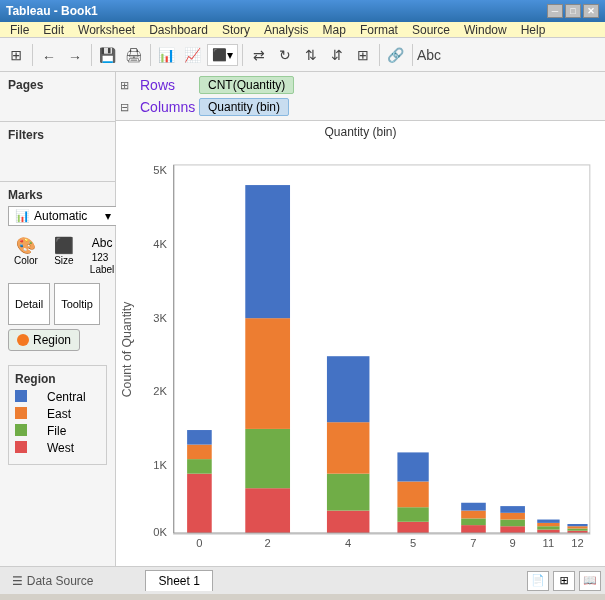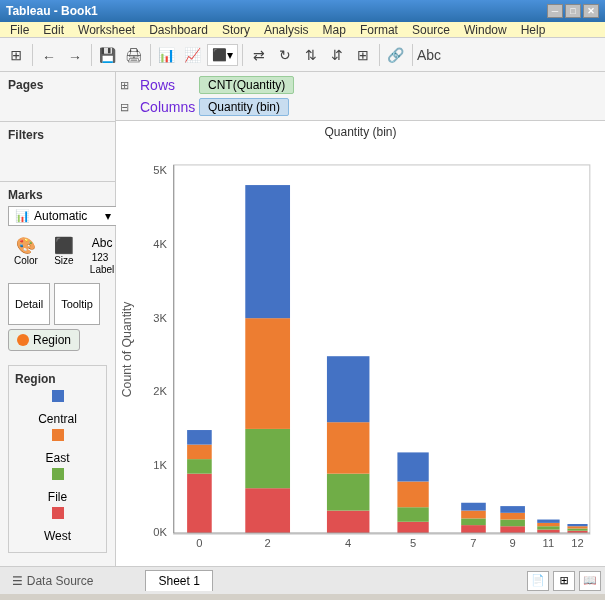--- a/index.html
+++ b/index.html
@@ -33,21 +33,21 @@
     .marks-icons { display: flex; gap: 4px; margin-top: 6px; }
     .mark-btn { display: flex; flex-direction: column; align-items: center; border: 1px solid transparent; padding: 3px 5px; cursor: pointer; font-size: 10px; }
     .mark-icon { font-size: 16px; }
     .detail-row { display: flex; gap: 4px; margin-top: 4px; }
     .detail-btn { border: 1px solid #aaa; padding: 14px 6px; background: white; cursor: pointer; font-size: 11px; }
     .region-pill { background: #e8f0e8; border: 1px solid #aaa; border-radius: 3px; padding: 3px 8px; display: flex; align-items: center; gap: 4px; cursor: pointer; margin-top: 4px; width: fit-content; }
     .region-icon { width: 12px; height: 12px; border-radius: 50%; background: #f47920; }
 
     
     .legend-section { padding: 6px 8px; }
-    .legend-item { display: flex; align-items: center; gap: 10px; margin-bottom: 3px; flex-direction: column; }
+    .legend-item { display: flex; gap: 20px; margin-bottom: 3px; }
     .legend-color { width: 12px; height: 12px; }
 
     
     .right-content { flex: 1; display: flex; flex-direction: column; background: white; }
 
     
     .shelf-area { background: #f5f5f5; border-bottom: 1px solid #ccc; padding: 2px 4px; }
     .shelf-row { display: flex; align-items: center; height: 22px; gap: 4px; }
     .shelf-icon { color: #666; font-size: 11px; width: 16px; }
     .shelf-label { color: #6d28d9; font-size: 14px; width: 55px; }

